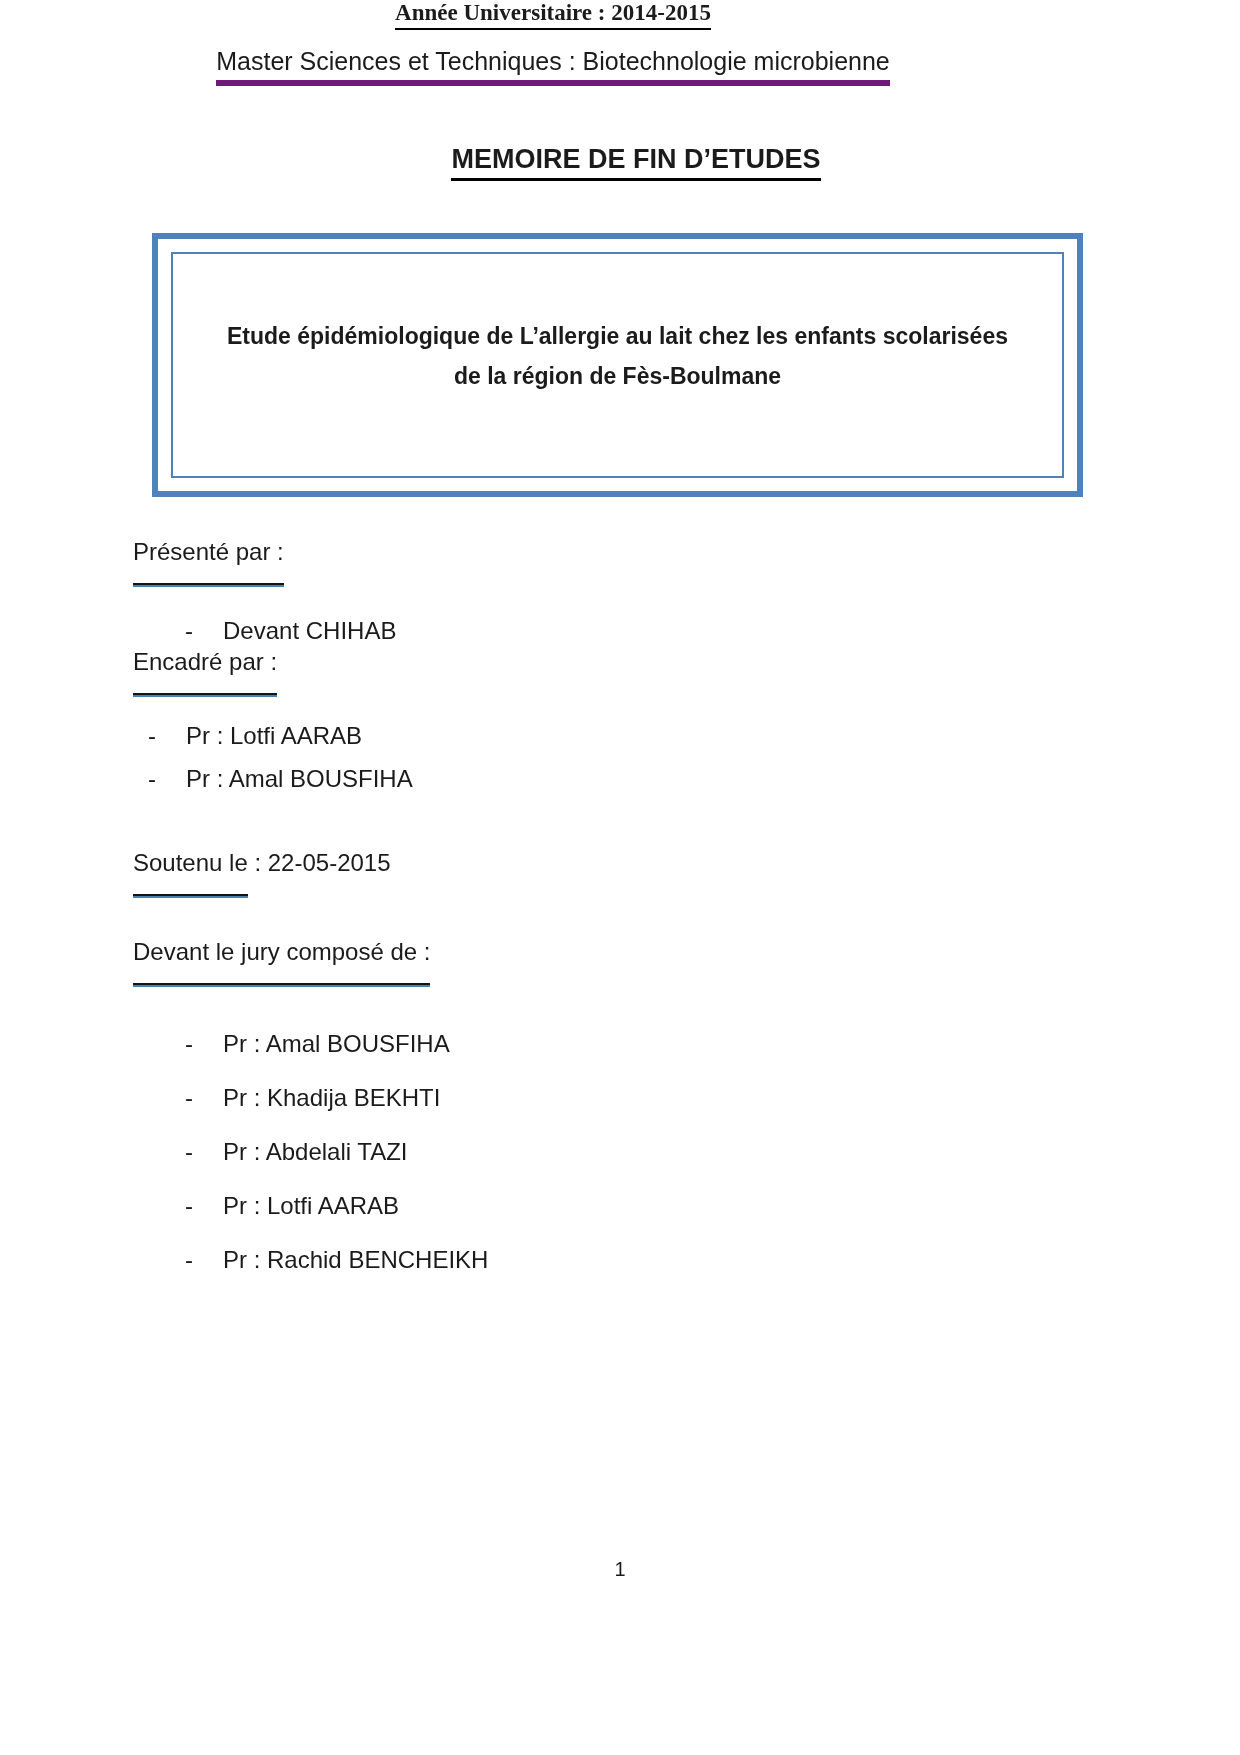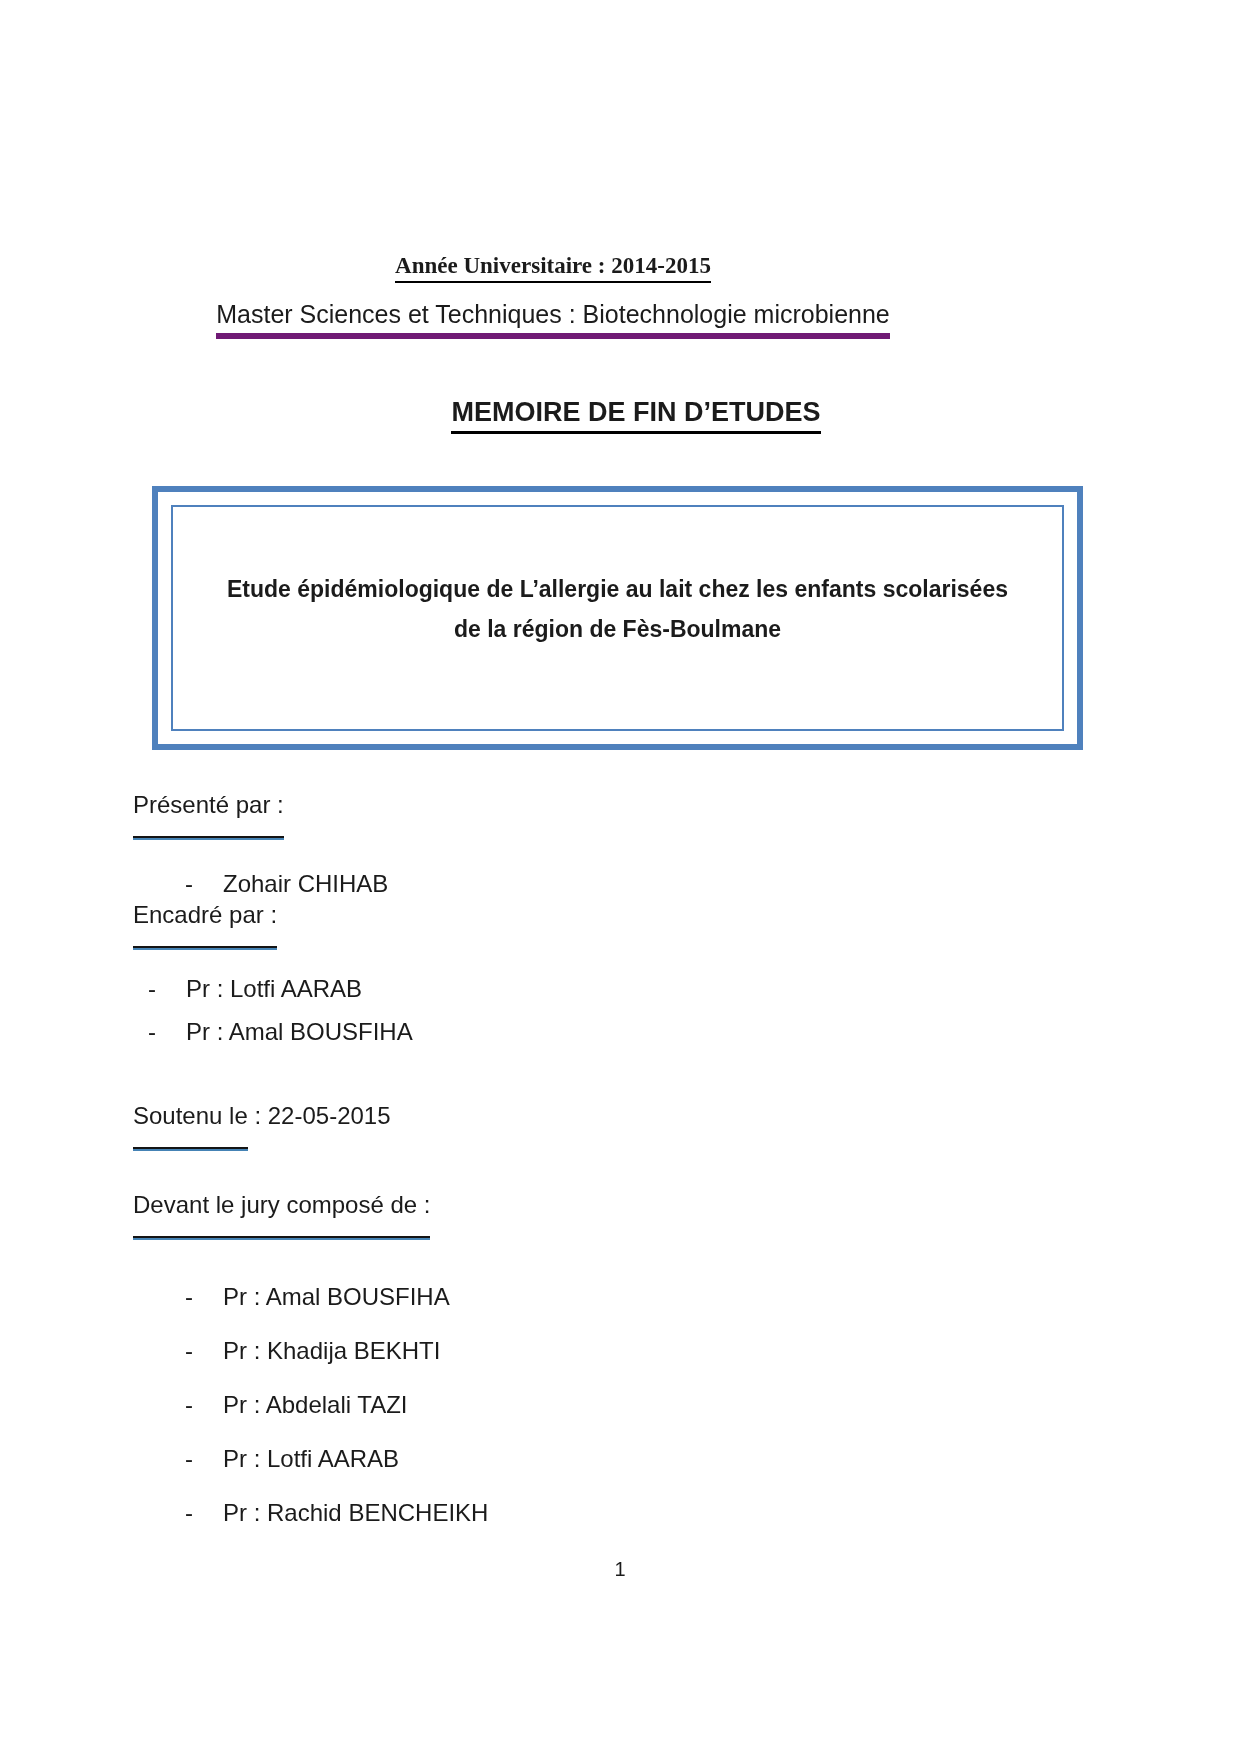--- a/index.html
+++ b/index.html
@@ -6,21 +6,21 @@
   .page {
     position: relative;
     width: 1240px;
     height: 1755px;
     background: #ffffff;
     color: #1b1b1b;
     font-family: "Liberation Sans", sans-serif;
     overflow: hidden;
   }
   
-  .header-narrow { width: 1106px; text-align: center; padding-top: 253px; }
+  .header-narrow { width: 1106px; text-align: center; }
   .header-wide   { width: 1240px; text-align: center; margin-top: 58px; margin-left: 16px; }
   .annee {
     font-family: "Liberation Serif", serif;
     font-weight: bold;
     font-size: 23px;
     display: inline-block;
     border-bottom: 2px solid #000000;
     padding-bottom: 2px;
   }
   .master {
@@ -114,21 +114,21 @@
   </div>
 
   <div class="body-col">
 
     <div class="label-line mt-presente">
       <span class="dual">Présenté par :</span>
     </div>
 
     <div class="row indent-lg mt-zohair">
       <span class="dash">-</span>
-      <span>Zohair CHIHAB</span>
+      <span>Devant CHIHAB</span>
     </div>
 
     <div class="label-line mt-encadre">
       <span class="dual">Encadré par :</span>
     </div>
 
     <div class="row indent-sm mt-lotfi">
       <span class="dash">-</span>
       <span>Pr : Lotfi AARAB</span>
     </div>

